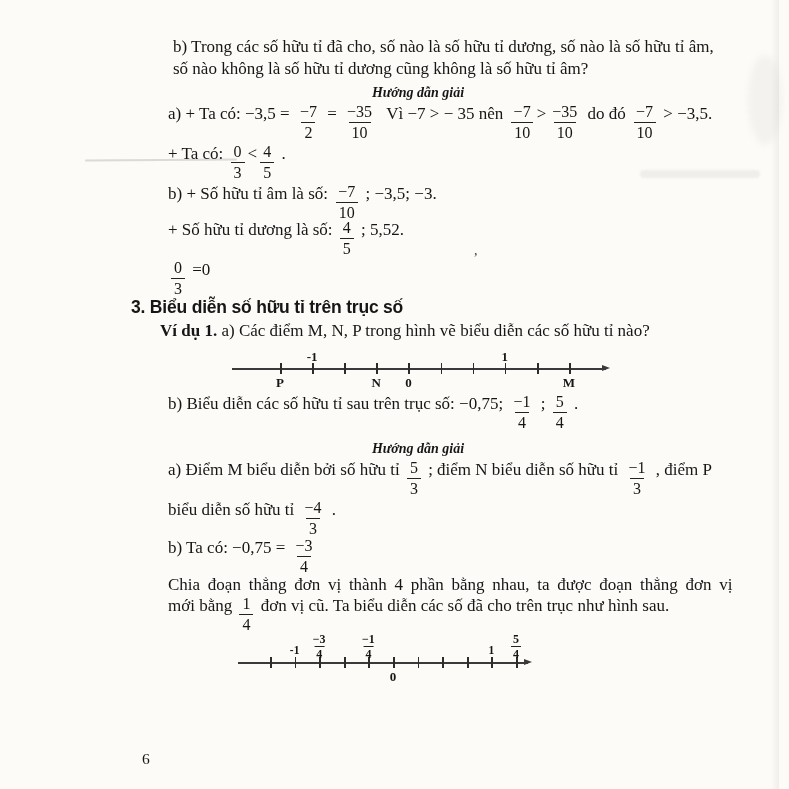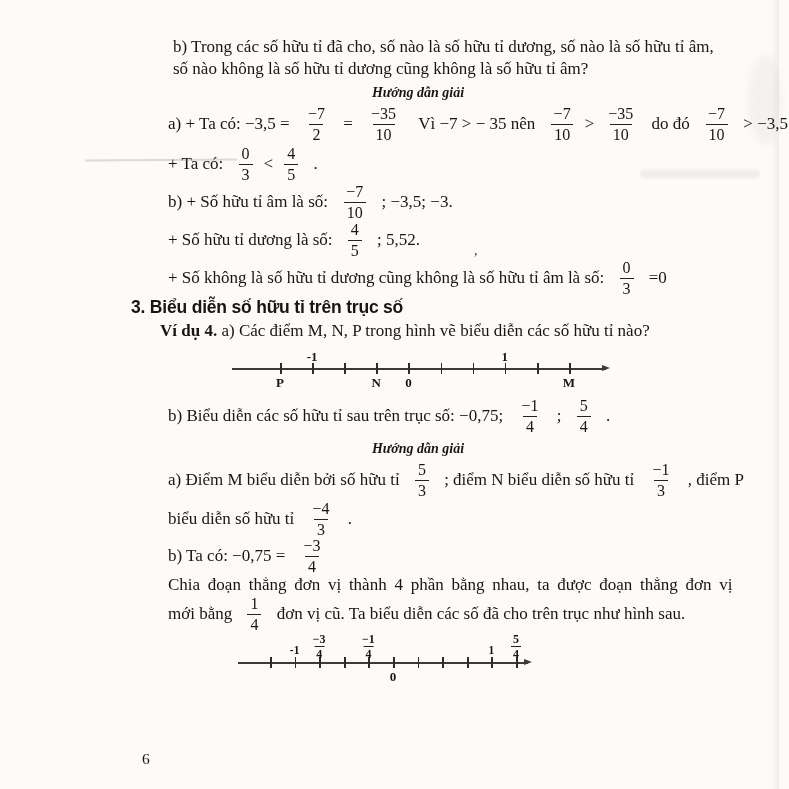--- a/index.html
+++ b/index.html
@@ -10,21 +10,21 @@
     color:#161616;
   }
   .page::after{
     content:''; position:absolute; right:10px; top:0; bottom:0; width:8px;
     background:linear-gradient(90deg, rgba(0,0,0,0) , rgba(0,0,0,0.05));
     pointer-events:none;
   }
   .content{position:absolute; left:168px; top:36px; width:600px;}
   .tline{line-height:22px; font-size:17px; white-space:pre-wrap;}
   .tline.wide{word-spacing:3.5px;}
-  .mrow{display:flex; align-items:center; white-space:pre; font-size:17px;gap:8px;}
+  .mrow{display:flex; align-items:flex-start; white-space:pre; font-size:17px;}
   .seg.b{font-weight:bold;}
   
   .fr{display:inline-flex; flex-direction:column; align-items:center;
       line-height:1; margin:0 3px; font-size:16px; vertical-align:middle;}
   .fr .n{padding:0 3px 2px;}
   .fr .d{border-top:1.5px solid #222; padding:2px 3px 0;}
   
   #q_b{margin-left:5px; margin-bottom:2px;}
   #hdg1,#hdg2{width:500px; text-align:center; font-weight:bold; font-style:italic;
       font-size:14px; line-height:22px; height:22px;}
@@ -70,24 +70,24 @@
   <div class="content">
     <div id="q_b">
         <div class="tline"><span class="seg">b) Trong các số hữu tỉ đã cho, số nào là số hữu tỉ dương, số nào là số hữu tỉ âm,</span></div>
         <div class="tline"><span class="seg">số nào không là số hữu tỉ dương cũng không là số hữu tỉ âm?</span></div>
       </div>
     <div id="hdg1">Hướng dẫn giải</div>
     <div id="a1" class="mrow"><span class="seg">a) + Ta có: −3,5 = </span><span class="fr"><span class="n">−7</span><span class="d">2</span></span><span class="seg"> = </span><span class="fr"><span class="n">−35</span><span class="d">10</span></span><span class="seg">  Vì −7 &gt; − 35 nên </span><span class="fr"><span class="n">−7</span><span class="d">10</span></span><span class="seg">&gt;</span><span class="fr"><span class="n">−35</span><span class="d">10</span></span><span class="seg"> do đó </span><span class="fr"><span class="n">−7</span><span class="d">10</span></span><span class="seg"> &gt; −3,5.</span></div>
     <div id="a2" class="mrow"><span class="seg">+ Ta có: </span><span class="fr"><span class="n">0</span><span class="d">3</span></span><span class="seg">&lt;</span><span class="fr"><span class="n">4</span><span class="d">5</span></span><span class="seg"> .</span></div>
     <div id="b1" class="mrow"><span class="seg">b) + Số hữu tỉ âm là số: </span><span class="fr"><span class="n">−7</span><span class="d">10</span></span><span class="seg"> ; −3,5; −3.</span></div>
     <div id="b2" class="mrow"><span class="seg">+ Số hữu tỉ dương là số: </span><span class="fr"><span class="n">4</span><span class="d">5</span></span><span class="seg"> ; 5,52.</span></div>
-    <div id="b3" class="mrow"><span class="seg">+ Số không là số hữu tỉ dương cũng không là số hữu tỉ âm là số: </span><span class="fr"><span class="n">0</span><span class="d">3</span></span><span class="seg"> =0</span></div>
+    <div id="b3" class="mrow"><span class="fr"><span class="n">0</span><span class="d">3</span></span><span class="seg"> =0</span></div>
     <div id="h3">3. Biểu diễn số hữu tỉ trên trục số</div>
     <div id="vidu">
-        <div class="tline"><span class="seg b">Ví dụ 4.</span><span class="seg"> a) Các điểm M, N, P trong hình vẽ biểu diễn các số hữu tỉ nào?</span></div>
+        <div class="tline"><span class="seg b">Ví dụ 1.</span><span class="seg"> a) Các điểm M, N, P trong hình vẽ biểu diễn các số hữu tỉ nào?</span></div>
       </div>
     <div id="fig1" class="figure" style="width: 378px; height: 50px; margin-left: 64px;">
         <div class="nl-line" style="top: 24px;"></div>
         <div class="nl-arrow" style="top: 21.2px;"></div>
         <div class="nl-tick" style="left: 48px; top: 19.3px;"></div>
         <div class="nl-tick" style="left: 80.1px; top: 19.3px;"></div>
         <div class="nl-tick" style="left: 112.2px; top: 19.3px;"></div>
         <div class="nl-tick" style="left: 144.3px; top: 19.3px;"></div>
         <div class="nl-tick" style="left: 176.4px; top: 19.3px;"></div>
         <div class="nl-tick" style="left: 208.5px; top: 19.3px;"></div>

